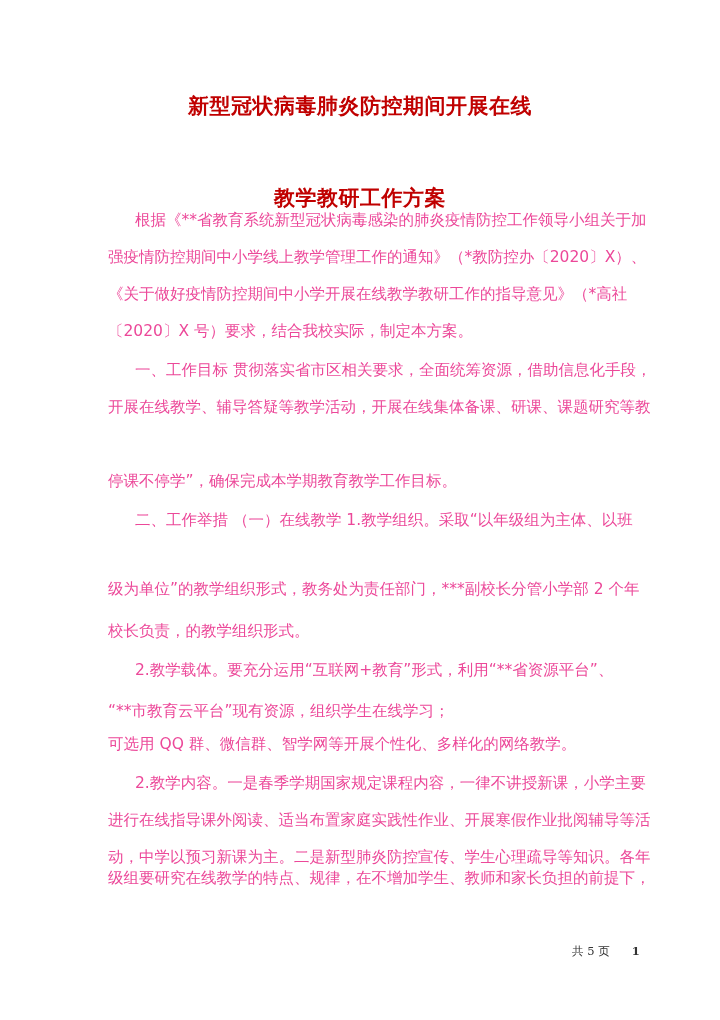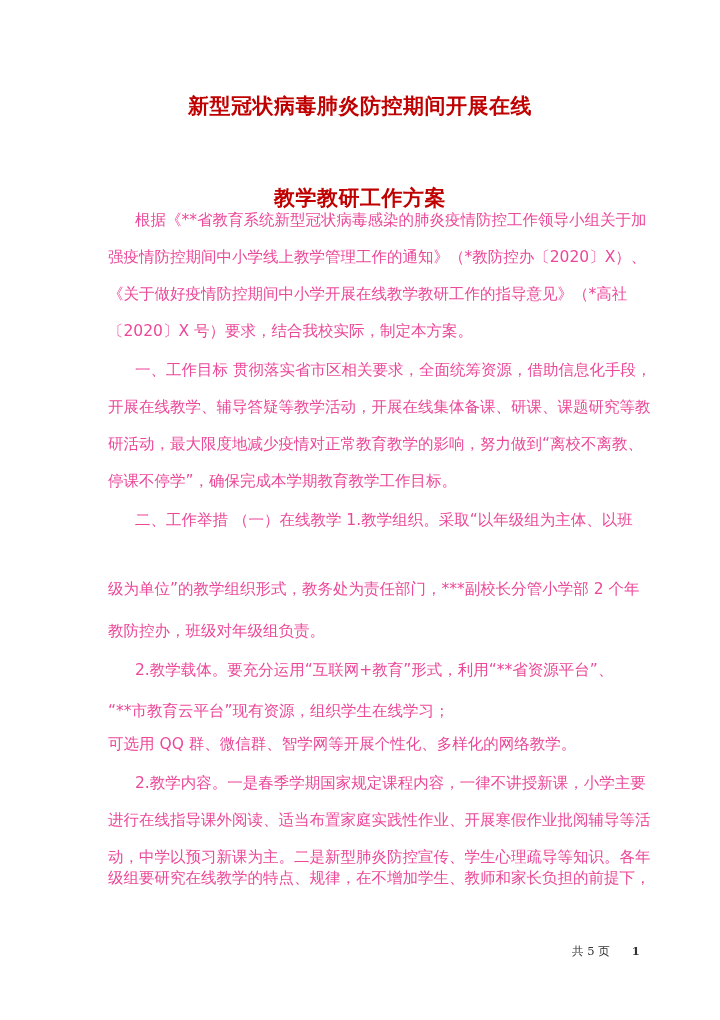--- a/index.html
+++ b/index.html
@@ -63,26 +63,25 @@
   <div class="title l1">新型冠状病毒肺炎防控期间开展在线</div>
   <div class="title l2">教学教研工作方案</div>
 
   <div class="line indent" style="top:210px">根据《**省教育系统新型冠状病毒感染的肺炎疫情防控工作领导小组关于加</div>
   <div class="line" style="top:247px">强疫情防控期间中小学线上教学管理工作的通知》（*教防控办〔2020〕X）、</div>
   <div class="line" style="top:284px">《关于做好疫情防控期间中小学开展在线教学教研工作的指导意见》（*高社</div>
   <div class="line" style="top:321px">〔2020〕X 号）要求，结合我校实际，制定本方案。</div>
 
   <div class="line indent" style="top:360px">一、工作目标  贯彻落实省市区相关要求，全面统筹资源，借助信息化手段，</div>
   <div class="line" style="top:397px">开展在线教学、辅导答疑等教学活动，开展在线集体备课、研课、课题研究等教</div>
-  <div class="line" style="top:434px">研活动，最大限度地减少疫情对正常教育教学的影响，努力做到“离校不离教、</div>
   <div class="line" style="top:471px">停课不停学”，确保完成本学期教育教学工作目标。</div>
 
   <div class="line indent" style="top:510px">二、工作举措 （一）在线教学  1.教学组织。采取“以年级组为主体、以班</div>
   <div class="line" style="top:579px">级为单位”的教学组织形式，教务处为责任部门，***副校长分管小学部 2 个年</div>
-  <div class="line" style="top:621px">教防控办，班级对年级组负责。</div>
+  <div class="line" style="top:621px">校长负责，的教学组织形式。</div>
 
   <div class="line indent" style="top:660px">2.教学载体。要充分运用“互联网+教育”形式，利用“**省资源平台”、</div>
   <div class="line" style="top:701px">“**市教育云平台”现有资源，组织学生在线学习；</div>
   <div class="line" style="top:734px">可选用 QQ 群、微信群、智学网等开展个性化、多样化的网络教学。</div>
 
   <div class="line indent" style="top:773px">2.教学内容。一是春季学期国家规定课程内容，一律不讲授新课，小学主要</div>
   <div class="line" style="top:847px">动，中学以预习新课为主。二是新型肺炎防控宣传、学生心理疏导等知识。各年</div>
   <div class="line" style="top:810px">进行在线指导课外阅读、适当布置家庭实践性作业、开展寒假作业批阅辅导等活</div>
   <div class="line" style="top:868px">级组要研究在线教学的特点、规律，在不增加学生、教师和家长负担的前提下，</div>
 

